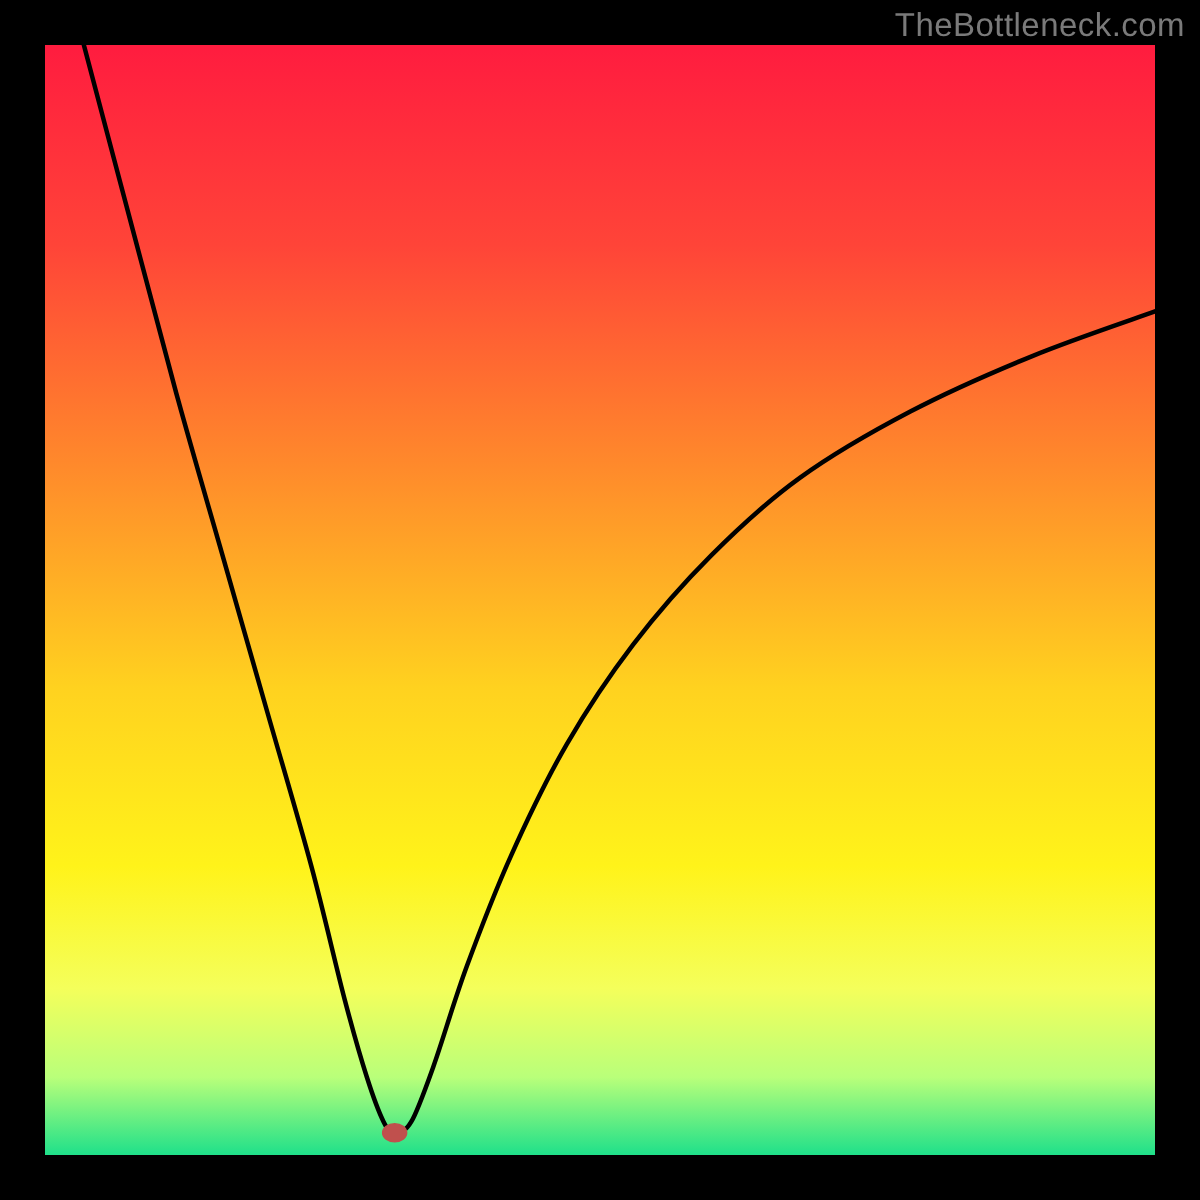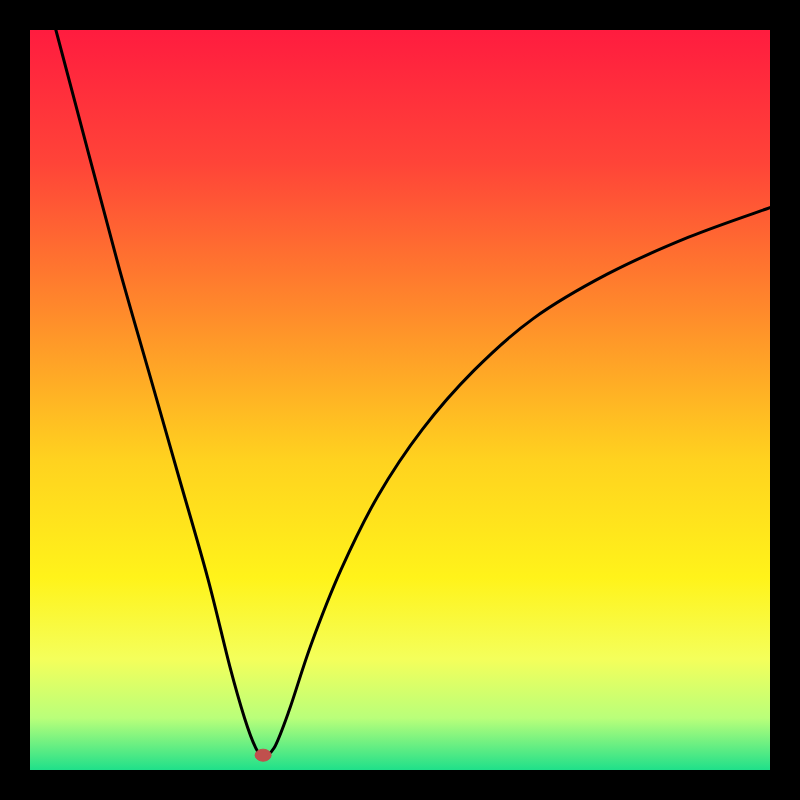--- a/index.html
+++ b/index.html
@@ -33,20 +33,21 @@
     top: 30px;
     width: 740px;
     height: 740px;
   }
   svg { display: block; }
 </style>
 </head>
 <body>
 
 <div class="frame">
+  <div class="watermark">TheBottleneck.com</div>
 
   <div class="plot">
     <svg id="chart-svg" viewBox="0 0 740 740" width="740" height="740">
       <defs>
         <linearGradient id="bg-grad" x1="0" y1="0" x2="0" y2="1">
             <stop offset="0%" stop-color="#ff1c3f"></stop>
             <stop offset="18%" stop-color="#ff4438"></stop>
             <stop offset="38%" stop-color="#ff8a2b"></stop>
             <stop offset="58%" stop-color="#ffd21f"></stop>
             <stop offset="74%" stop-color="#fff31a"></stop>

